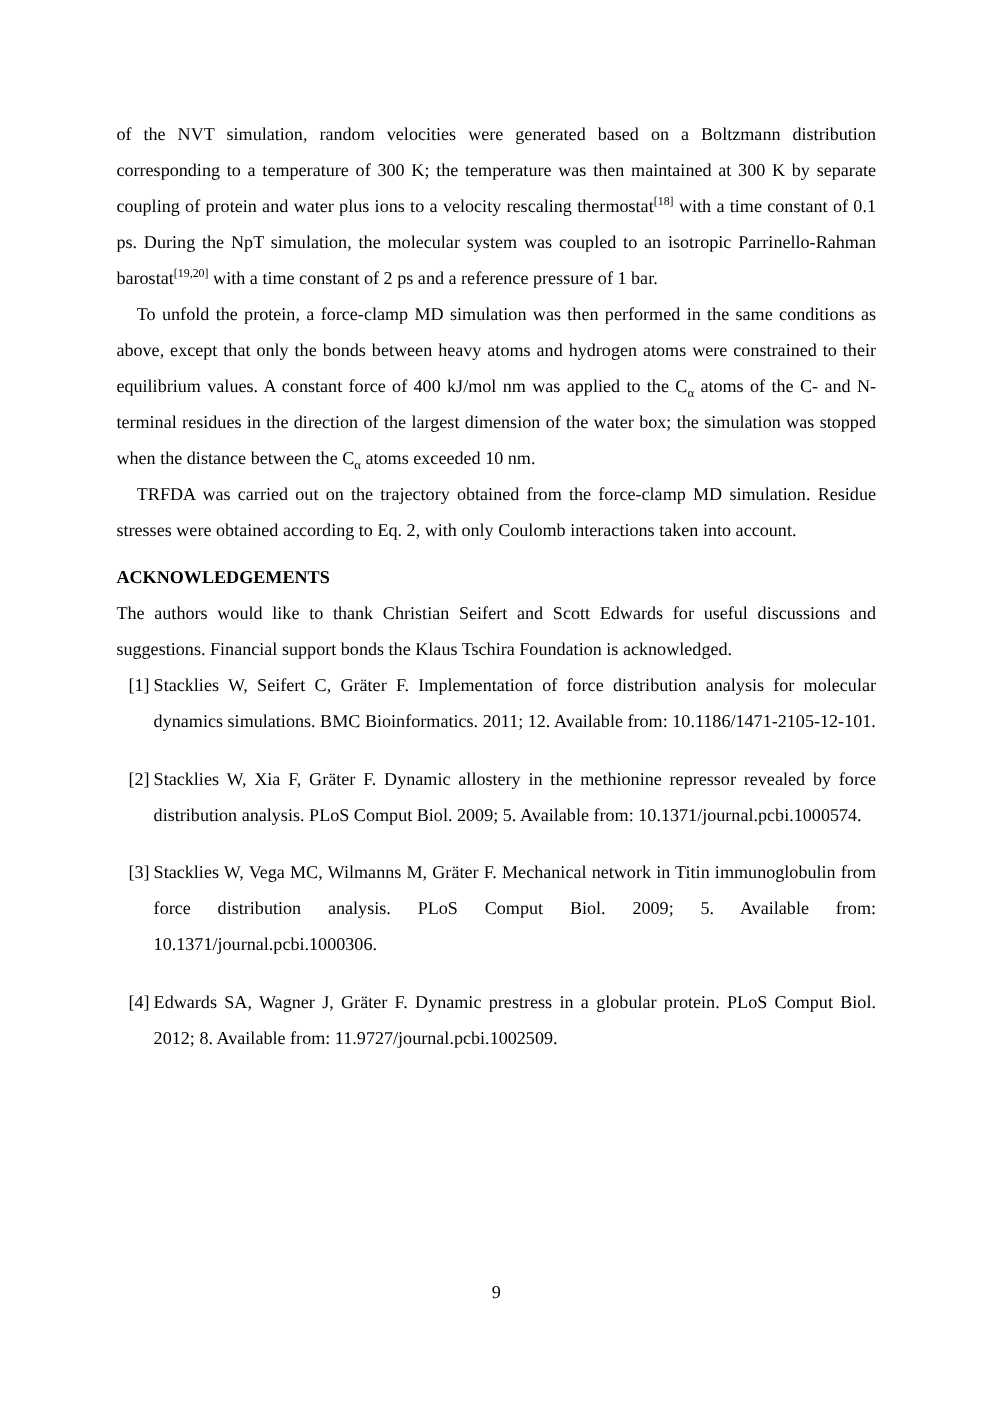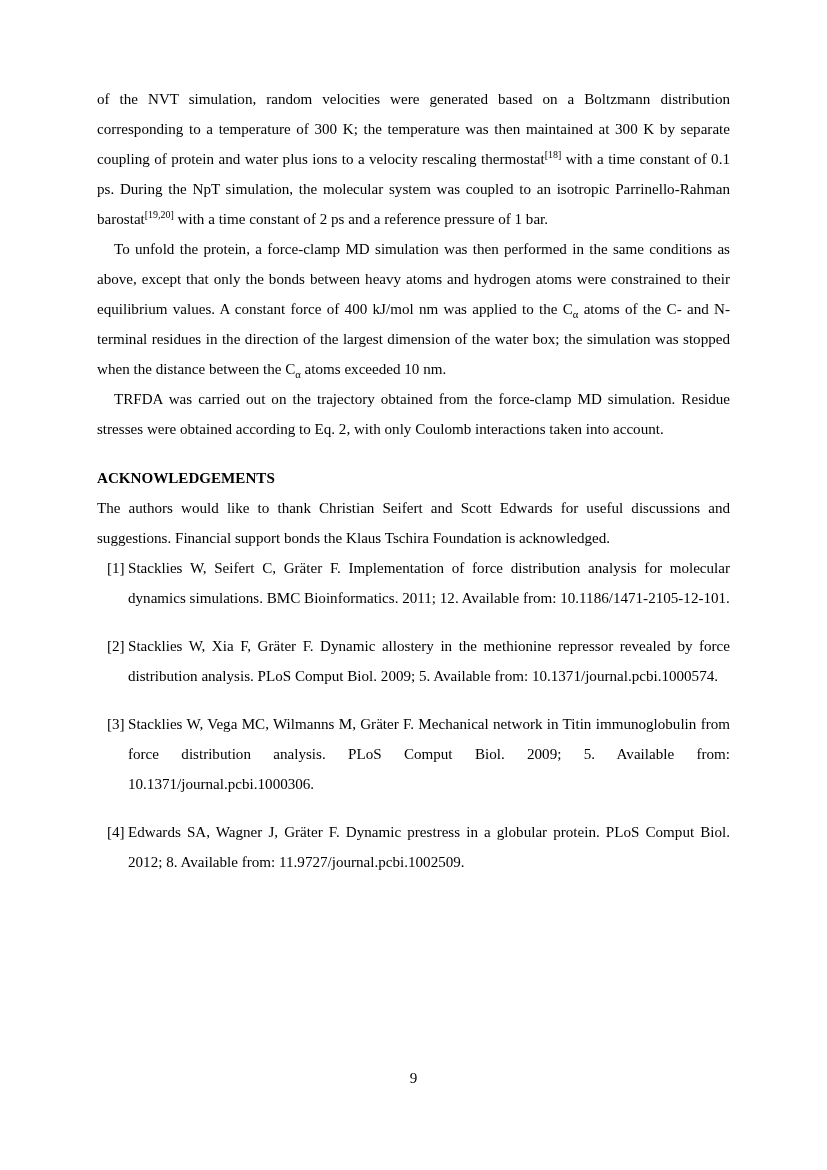--- a/index.html
+++ b/index.html
@@ -12,21 +12,21 @@
     width: 827px;
     height: 1170px;
     background: #ffffff;
     font-family: "Liberation Serif", "DejaVu Serif", serif;
     color: #000000;
     overflow: hidden;
   }
   .content {
     position: absolute;
     left: 97px;
-    top: 84px;
+    top: 98px;
     width: 633px;
   }
   p.body-par {
     margin: 0;
     font-size: 15.1px;
     line-height: 30px;
     text-align: justify;
     text-justify: inter-word;
     -webkit-hyphens: none;
     hyphens: none;
@@ -35,21 +35,21 @@
     text-indent: 17px;
   }
   .sec-head {
     margin: 0;
     font-size: 15.1px;
     line-height: 30px;
     font-weight: bold;
     text-align: left;
   }
   .gap-before {
-    margin-top: 19px;
+    margin-top: 9px;
     font-family: Liberation Serif, serif;
   }
   sup.cite {
     font-size: 0.66em;
     vertical-align: super;
     line-height: 0;
   }
   sub.greek {
     font-size: 0.7em;
     vertical-align: sub;

